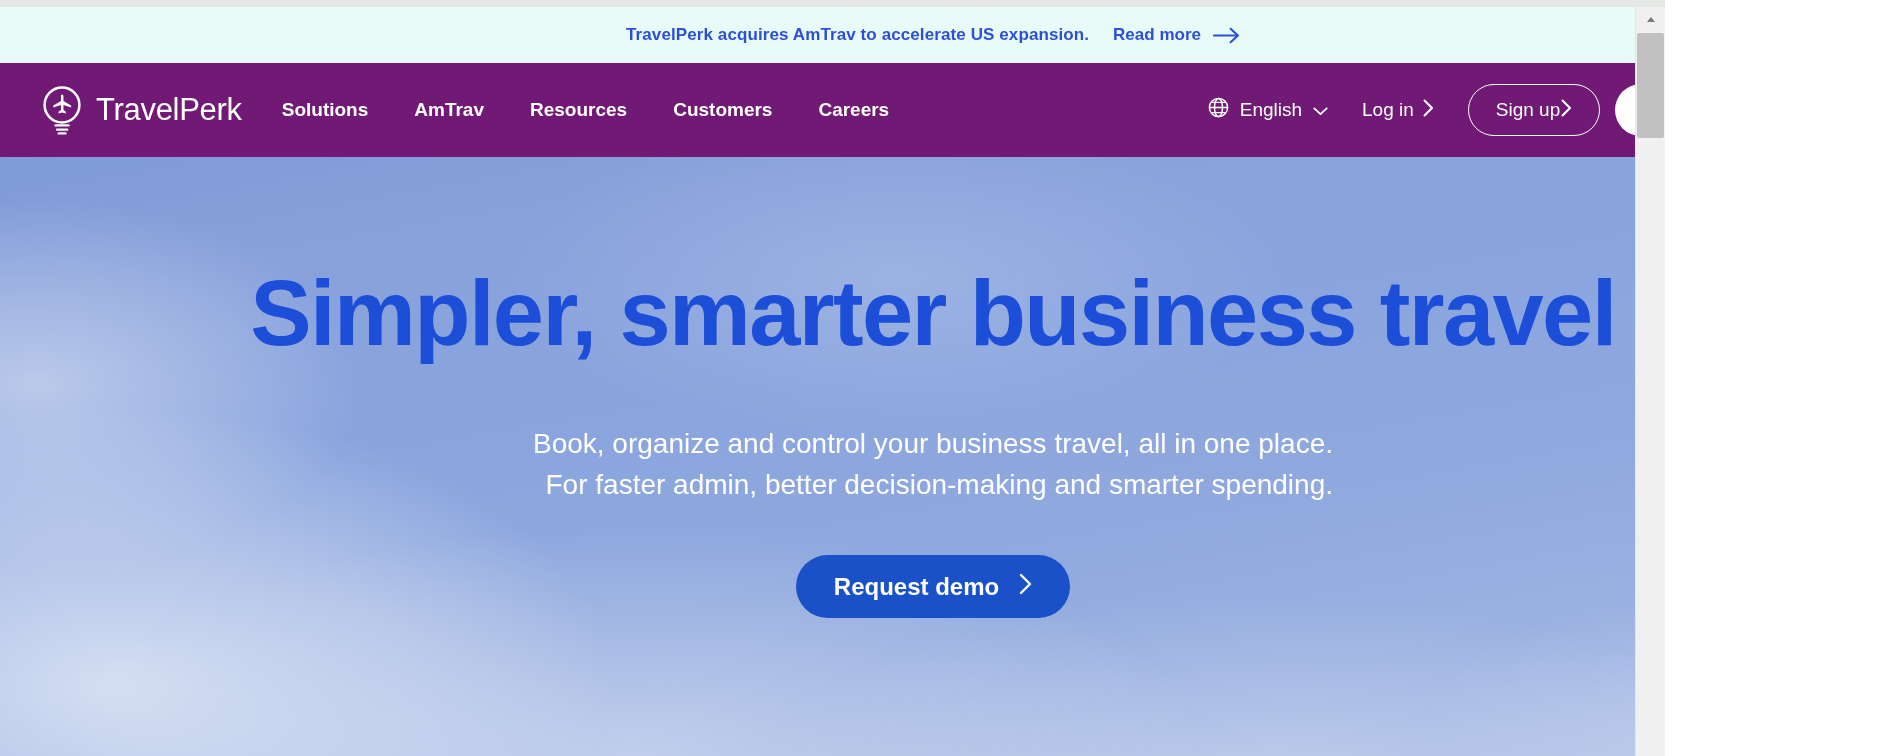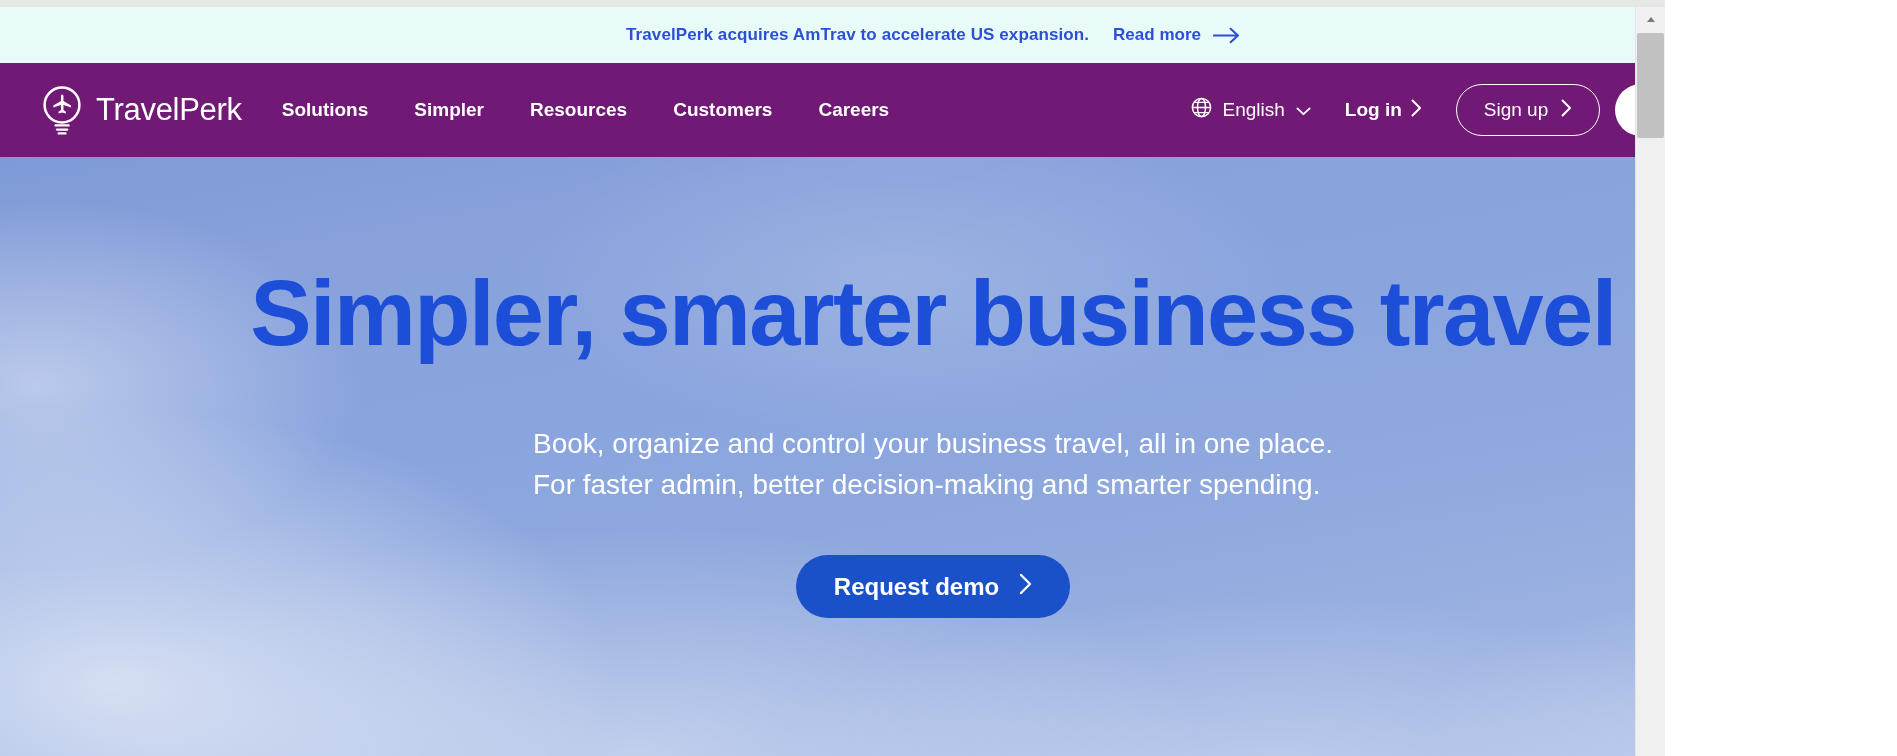--- a/index.html
+++ b/index.html
@@ -155,28 +155,28 @@
     cursor: pointer;
     margin-right: 34px;
     justify-content: flex-end;
   }
   .login-link {
     display: flex;
     align-items: flex-start;
     gap: 9px;
     color: #ffffff;
     font-size: 19px;
-    font-weight: 700;
+    font-weight: 400;
     cursor: pointer;
     margin-right: 34px;
   }
   .btn-signup {
     display: flex;
     align-items: center;
-    gap: 13px;
+    gap: 1px;
     height: 52px;
     padding: 0 27px;
     border: 1.6px solid #ffffff;
     border-radius: 999px;
     color: #ffffff;
     font-size: 19px;
     background: transparent;
     cursor: pointer;
     margin-right: 15px;
     font-family: inherit;
@@ -233,21 +233,21 @@
     letter-spacing: -1.6px;
     text-align: center;
     white-space: nowrap;
   }
   .hero-sub {
     margin-top: 62px;
     font-size: 28px;
     line-height: 1.47;
     font-weight: 500;
     color: #ffffff;
-    text-align: left;
+    text-align: right;
   }
   .hero-sub-line { display: block; }
   .btn-hero {
     margin-top: 50px;
     display: flex;
     align-items: center;
     gap: 20px;
     height: 63px;
     padding: 0 38px;
     border: none;
@@ -292,21 +292,21 @@
             <path d="M13.6 40.4h13.0" stroke="#ffffff" stroke-width="2.4" stroke-linecap="round"></path>
             <path d="M15.1 44.6h10.0" stroke="#ffffff" stroke-width="2.4" stroke-linecap="round"></path>
             <path d="M16.8 48.4h6.6" stroke="#ffffff" stroke-width="2.4" stroke-linecap="round"></path>
           </svg>
         </span>
         <span class="brand-name">TravelPerk</span>
       </div>
 
       <div class="nav-links">
         <span class="nav-link">Solutions</span>
-        <span class="nav-link">Simpler</span>
+        <span class="nav-link">AmTrav</span>
         <span class="nav-link">Resources</span>
         <span class="nav-link">Customers</span>
         <span class="nav-link">Careers</span>
       </div>
 
       <div class="nav-right">
 
         <div class="lang-select">
           <span>
             <svg width="21" height="21" viewBox="0 0 21 21" fill="none">

